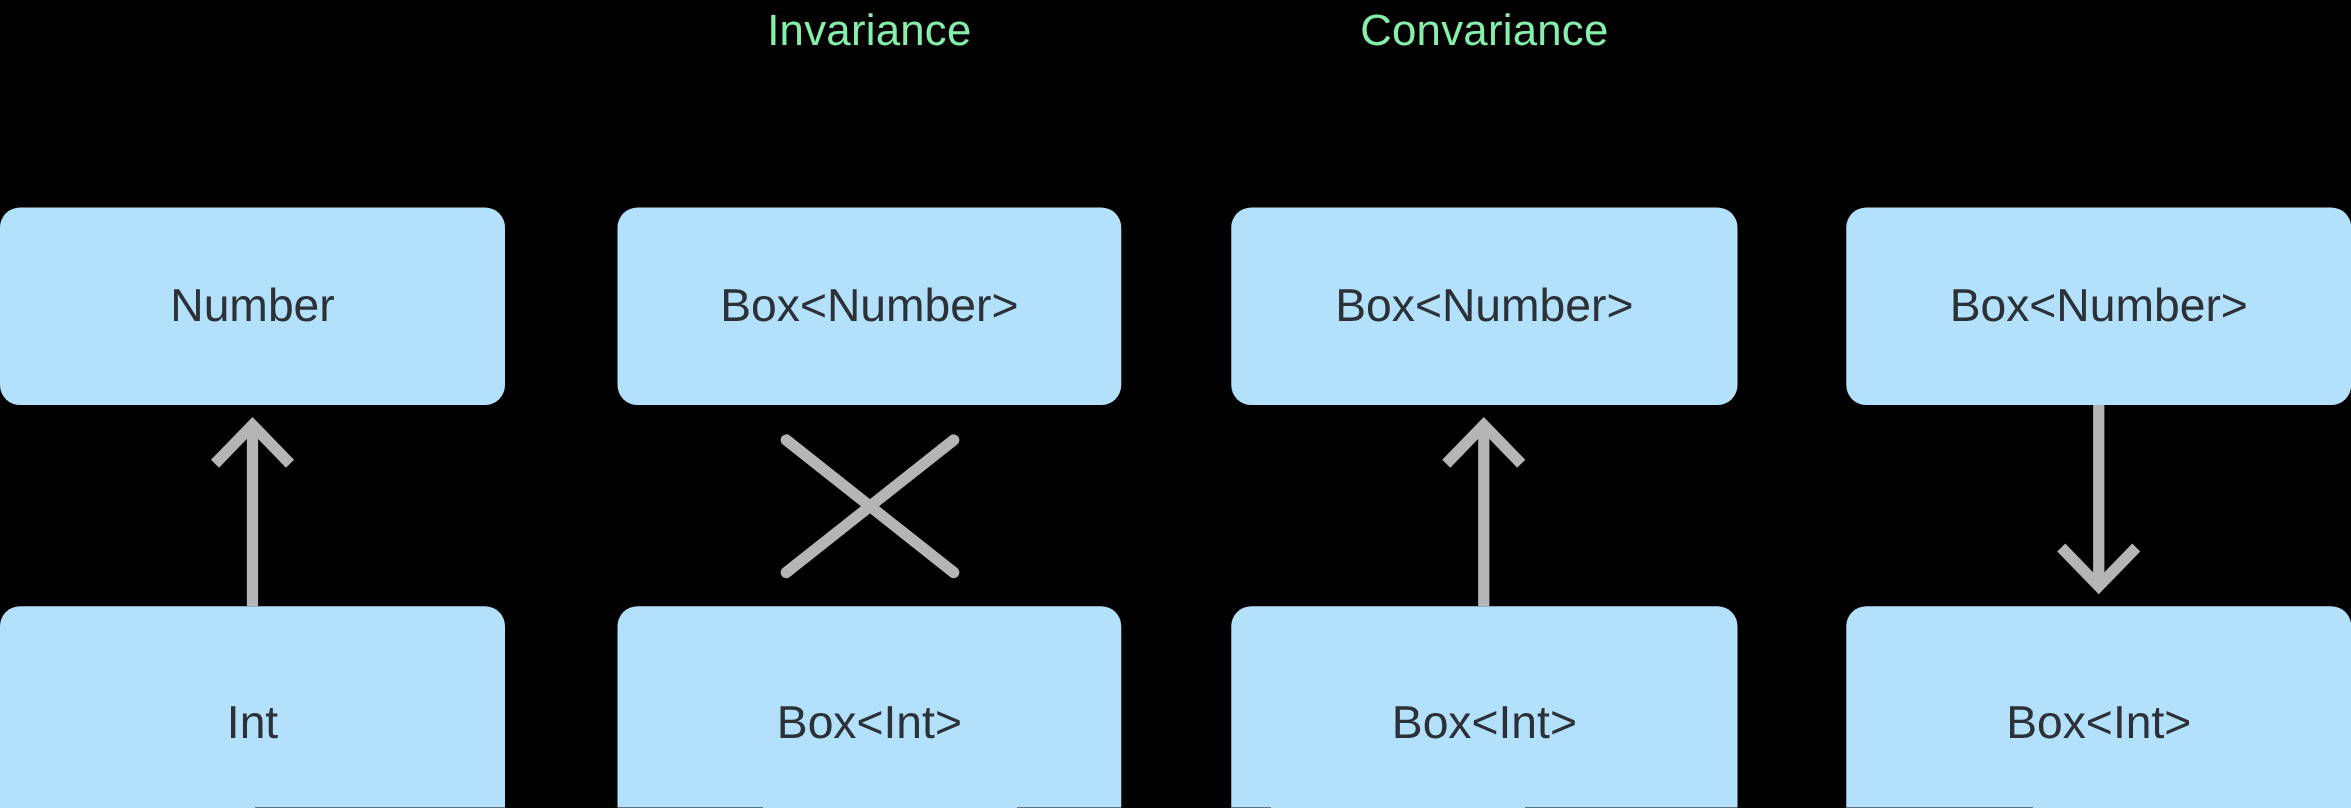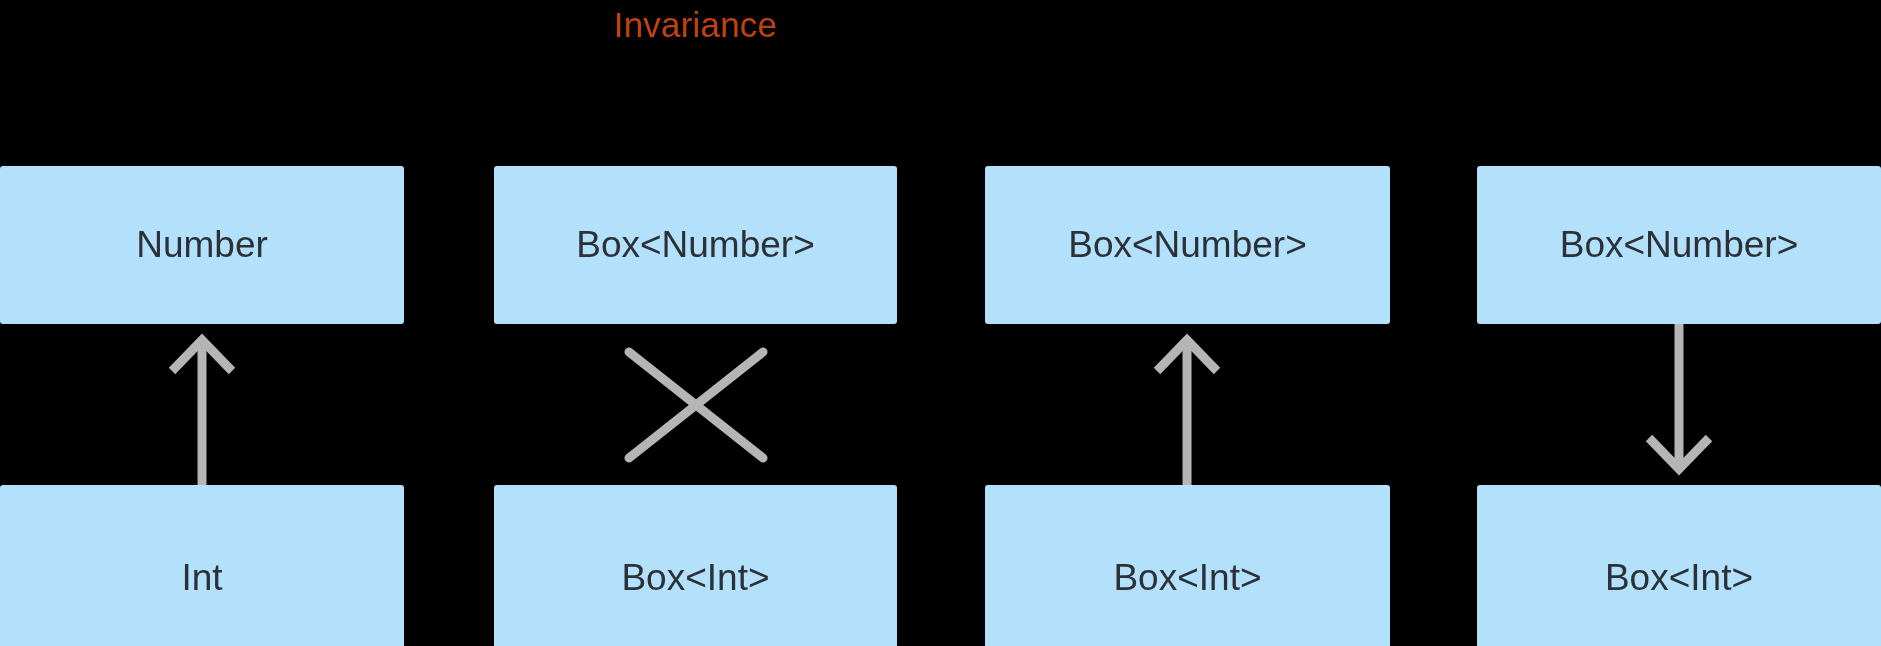--- a/index.html
+++ b/index.html
@@ -24,34 +24,34 @@
     position: absolute;
     top: 0;
     height: 646px;
   }
 
   .col-header {
     position: absolute;
     left: 0;
     width: 100%;
     text-align: center;
-    color: #c2410c;
+    color: #86efac;
     font-size: 35px;
     line-height: 50px;
     letter-spacing: 0.2px;
   }
   .col-header .hdr-line1 { display: block; }
   .col-header .hdr-line2 { display: block; }
 
   .node-box {
     position: absolute;
     left: 0;
     width: 100%;
     background: #b3e1fc;
-    border-radius: 3px;
+    border-radius: 16px;
     color: #2b3137;
     font-size: 37px;
     display: flex;
     align-items: center;
     justify-content: center;
     box-sizing: border-box;
   }
   .node-box.top {
     top: 166px;
     height: 158px;
@@ -108,20 +108,21 @@
           <line x1="135" y1="28" x2="269" y2="134"></line>
           <line x1="269" y1="28" x2="135" y2="134"></line>
         </g>
       </svg>
     </div>
     <div class="node-box bottom">Box&lt;Int&gt;</div>
   </div>
 
   <div class="column" style="left:985px; width:405px;">
     <div class="col-header" style="top:0px;">
+      <span class="hdr-line1">Convariance</span>
     </div>
     <div class="node-box top">Box&lt;Number&gt;</div>
     <div class="connector">
       <svg viewBox="0 0 405 161" preserveAspectRatio="none" aria-hidden="true">
         <g stroke="#b5b5b5" stroke-width="9" fill="none" stroke-linecap="butt">
           <line x1="202" y1="161" x2="202" y2="16"></line>
           <polyline points="172,47 202,16 232,47" stroke-width="9" stroke-linejoin="miter" stroke-linecap="butt"></polyline>
         </g>
       </svg>
     </div>

